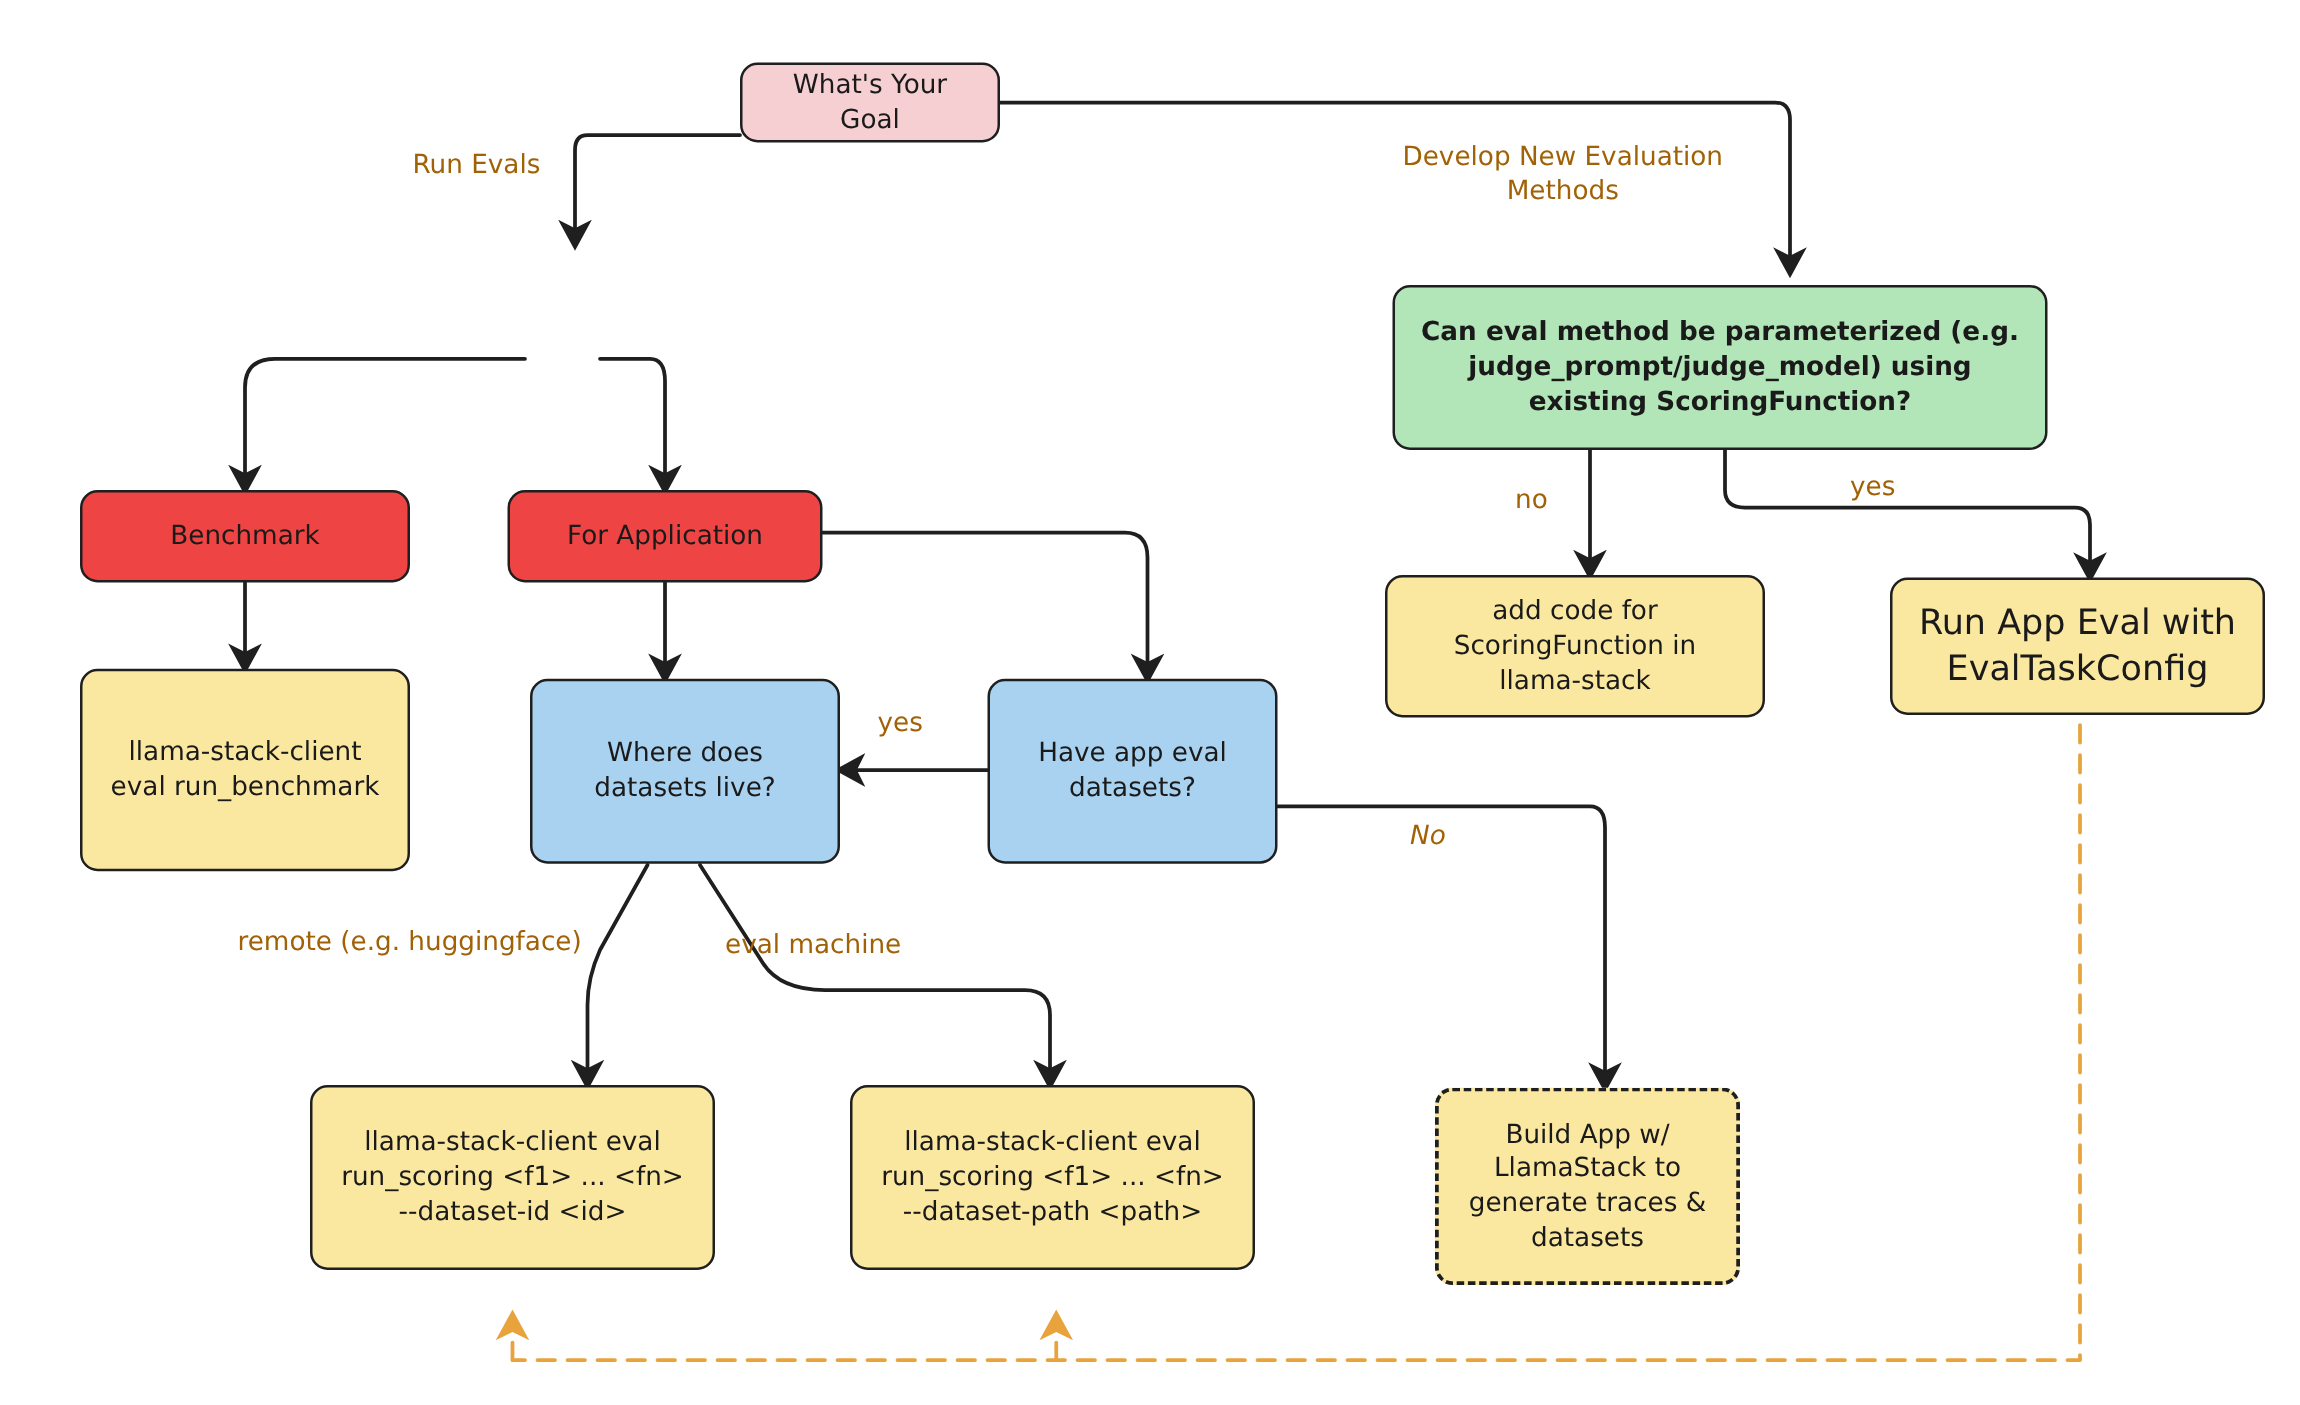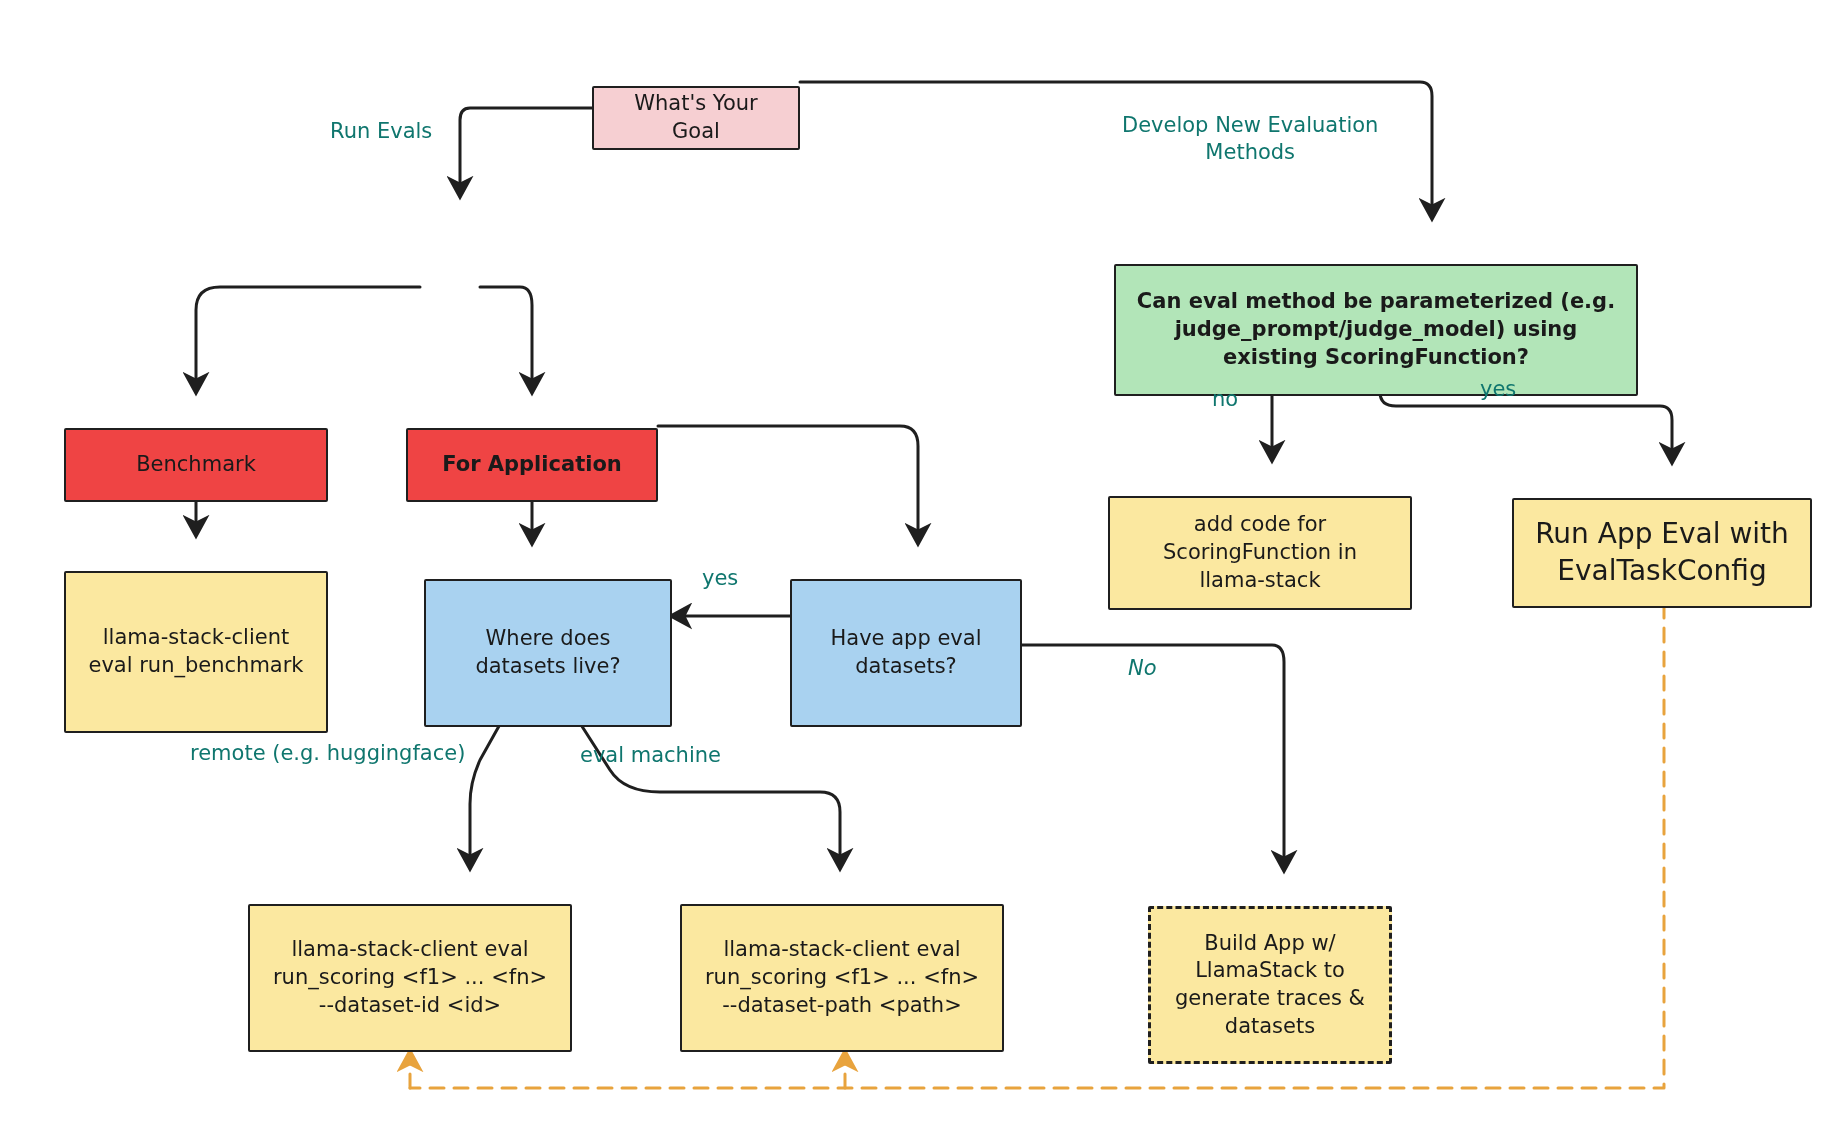--- a/index.html
+++ b/index.html
@@ -26,40 +26,39 @@
     pointer-events: none;
   }
   .node {
     position: absolute;
     box-sizing: border-box;
     display: flex;
     align-items: center;
     justify-content: center;
     text-align: center;
     border: 2.5px solid #1f1f1f;
-    border-radius: 2px;
+    border-radius: 14px;
     color: #1a1a1a;
     line-height: 1.32;
     padding: 6px 10px;
     white-space: pre-line;
-    margin-top: 36px;
   }
   .node.pink   { background: #f6cfd2; }
   .node.green  { background: #b2e5b8; }
   .node.yellow { background: #fbe8a0; }
   .node.blue   { background: #a9d2f0; }
   .node.white  { background: #ef4444; }
   .node.dashed {
     background: #fbe8a0;
     border-style: dashed;
     border-width: 3px;
   }
   .edge-label {
     position: absolute;
-    color: #0f766e;
+    color: #a16207;
     background: transparent;
     white-space: pre-line;
     line-height: 1.3;
   }
 </style>
 </head>
 <body>
 
 <div id="canvas">
 
@@ -113,21 +112,21 @@
   <div class="node pink" style="left:592px; top:50px; width:208px; height:64px; font-size:21px;">What's Your
 Goal</div>
 
 
   <div class="node green" style="left:1114px; top:228px; width:524px; height:132px; font-size:21px;font-weight:bold;">Can eval method be parameterized (e.g.
 judge_prompt/judge_model) using
 existing ScoringFunction?</div>
 
   <div class="node white" style="left:64px; top:392px; width:264px; height:74px; font-size:21px;">Benchmark</div>
 
-  <div class="node white" style="left:406px; top:392px; width:252px; height:74px; font-size:21px;font-weight:bold;">For Application</div>
+  <div class="node white" style="left:406px; top:392px; width:252px; height:74px; font-size:21px;">For Application</div>
 
   <div class="node yellow" style="left:1108px; top:460px; width:304px; height:114px; font-size:21px;">add code for
 ScoringFunction in
 llama-stack</div>
 
   <div class="node yellow" style="left:1512px; top:462px; width:300px; height:110px; font-size:28px;">Run App Eval with
 EvalTaskConfig</div>
 
   <div class="node yellow" style="left:64px; top:535px; width:264px; height:162px; font-size:21px;">llama-stack-client
 eval run_benchmark</div>

